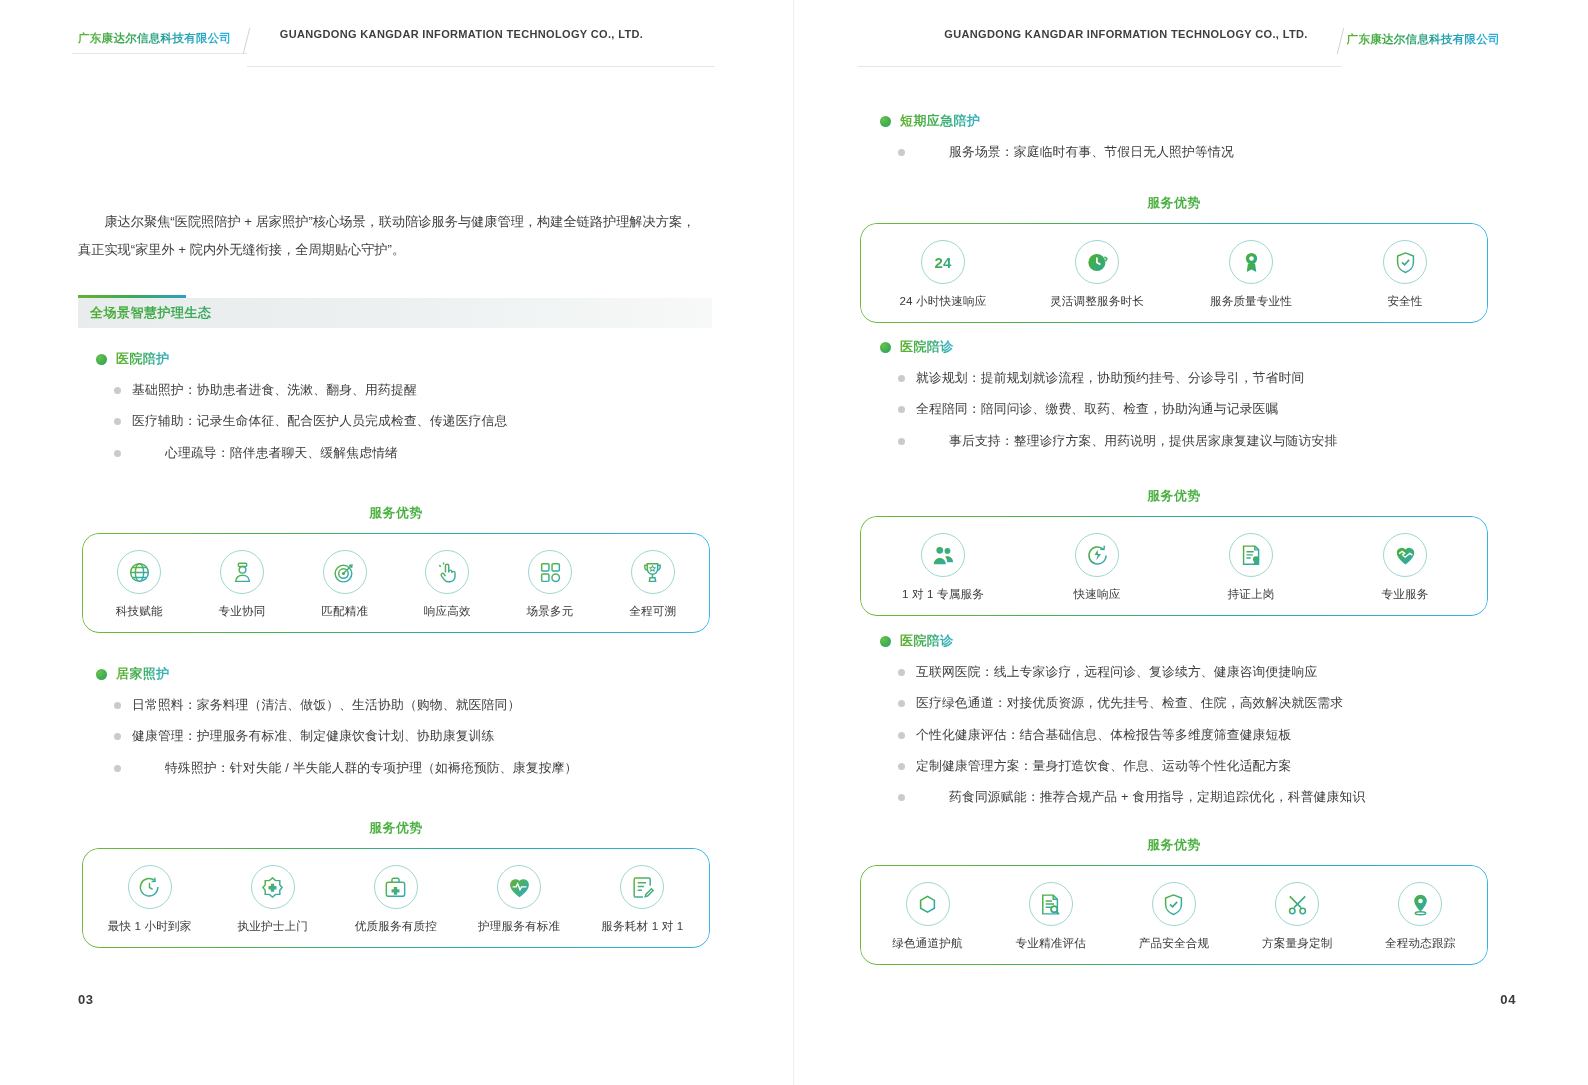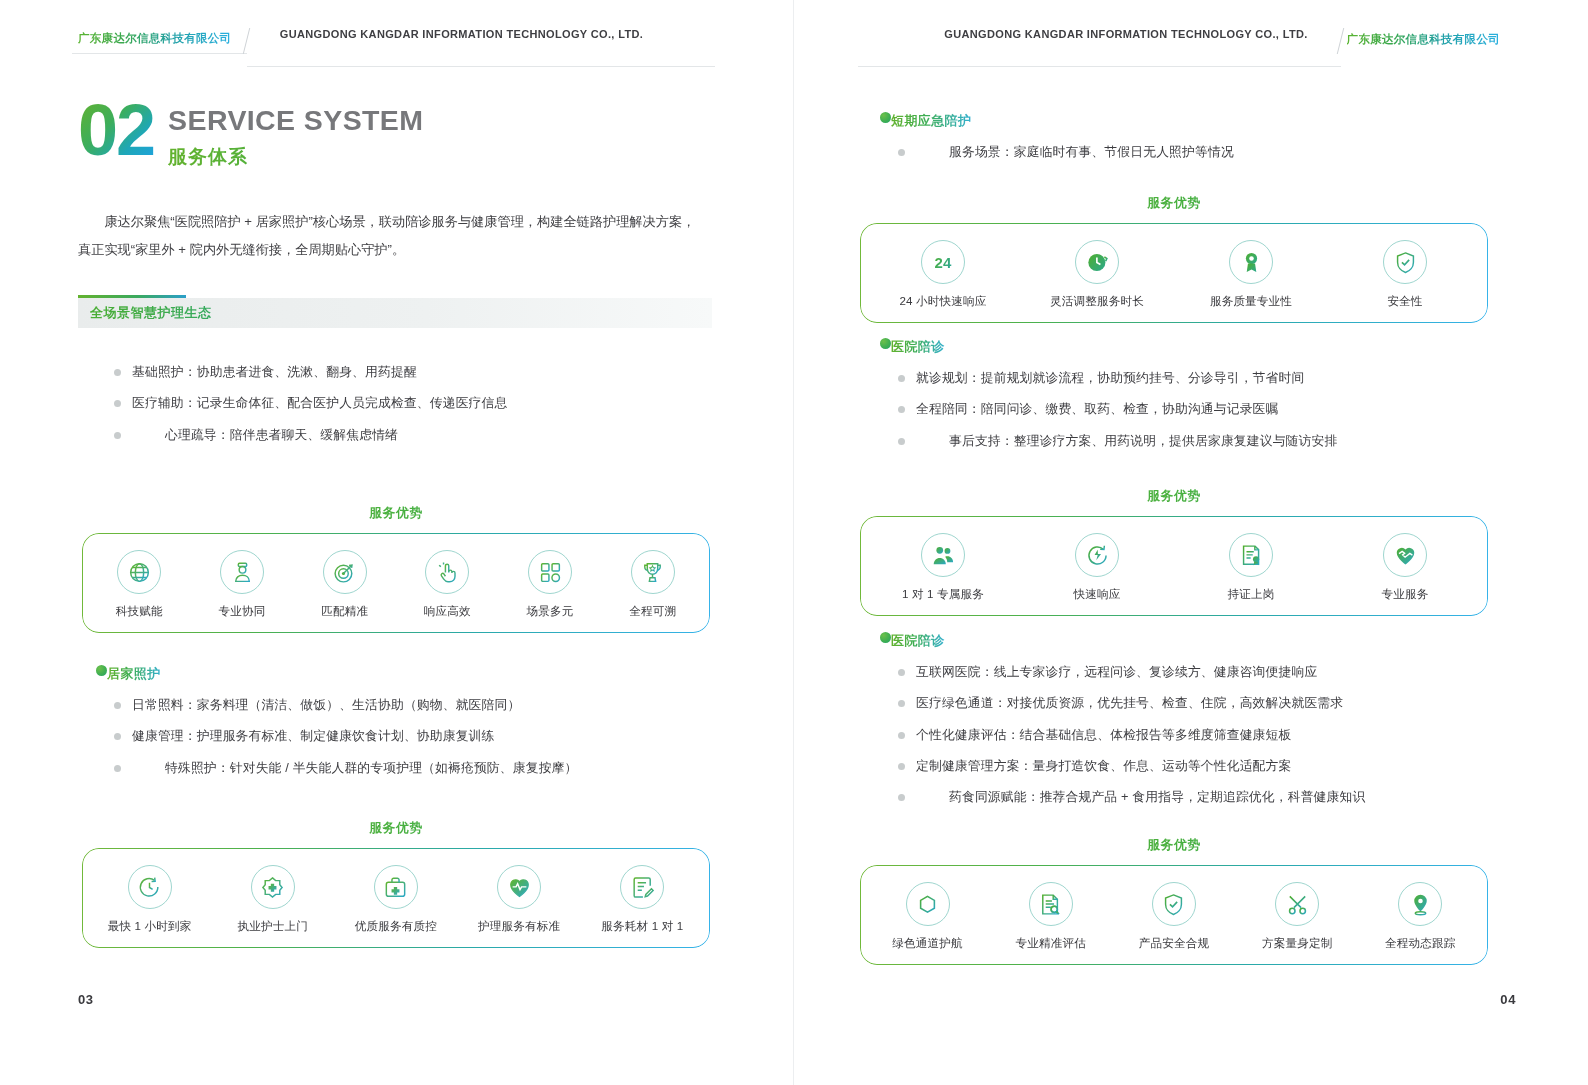--- a/index.html
+++ b/index.html
@@ -89,21 +89,21 @@
     background: linear-gradient(90deg, #63b22e 0%, #3aa95e 55%, #2b9fc9 100%);
   }
   .band-txt {
     font-size: 13px; font-weight: bold; letter-spacing: .5px;
     background: linear-gradient(90deg, #4aae33 0%, #35a95f 100%);
     -webkit-background-clip: text; background-clip: text;
     -webkit-text-fill-color: transparent; color: transparent;
   }
 
   
-  .sub-head { display: flex; align-items: flex-start; }
+  .sub-head { display: flex; align-items: center; gap: 9px; }
   .dot {
     width: 11px; height: 11px; border-radius: 50%; flex: 0 0 auto;
     background: radial-gradient(circle at 32% 30%, #6cc04a 0%, #3faf52 55%, #23a46a 100%);
   }
   .sub-head-txt {
     font-size: 13px; font-weight: bold; letter-spacing: .4px;
     background: linear-gradient(90deg, #63b22e 0%, #3fae52 42%, #33b0cf 100%);
     -webkit-background-clip: text; background-clip: text;
     -webkit-text-fill-color: transparent; color: transparent;
   }
@@ -175,38 +175,35 @@
 
     <div class="pg-header">
       <div class="brand-box">
         <span class="brand-txt">广东康达尔信息科技有限公司</span>
       </div>
       <div class="brand-tail"></div>
       <div class="hdr-rule"></div>
     </div>
     <div class="hdr-en">GUANGDONG KANGDAR  INFORMATION TECHNOLOGY CO., LTD.</div>
 
-    <div class="sec-title">
-      <div class="sec-num">02</div>
-      <div class="sec-words">
-        <div class="sec-en">SERVICE SYSTEM</div>
-        <div class="sec-cn">服务体系</div>
-      </div>
-    </div>
 
     <div class="intro">
       <span>康达尔聚焦“医院照陪护 + 居家照护”核心场景，联动陪诊服务与健康管理，构建全链路护理解决方案，</span>
       <span>真正实现“家里外 + 院内外无缝衔接，全周期贴心守护”。</span>
     </div>
 
     <div class="band" style="top:298px;">
       <span class="band-txt">全场景智慧护理生态</span>
     </div>
 
     <div style="position:absolute; top:350px; left:96px; width:616px;">
+      <div class="sub-head">
+        <span class="dot"></span>
+        <span class="sub-head-txt">医院陪护</span>
+      </div>
       <div class="blist">
         <div class="brow">
             <span class="bdot"></span>
             <span class="btxt">基础照护：协助患者进食、洗漱、翻身、用药提醒</span>
           </div>
         <div class="brow">
             <span class="bdot"></span>
             <span class="btxt">医疗辅助：记录生命体征、配合医护人员完成检查、传递医疗信息</span>
           </div>
         <div class="brow">

